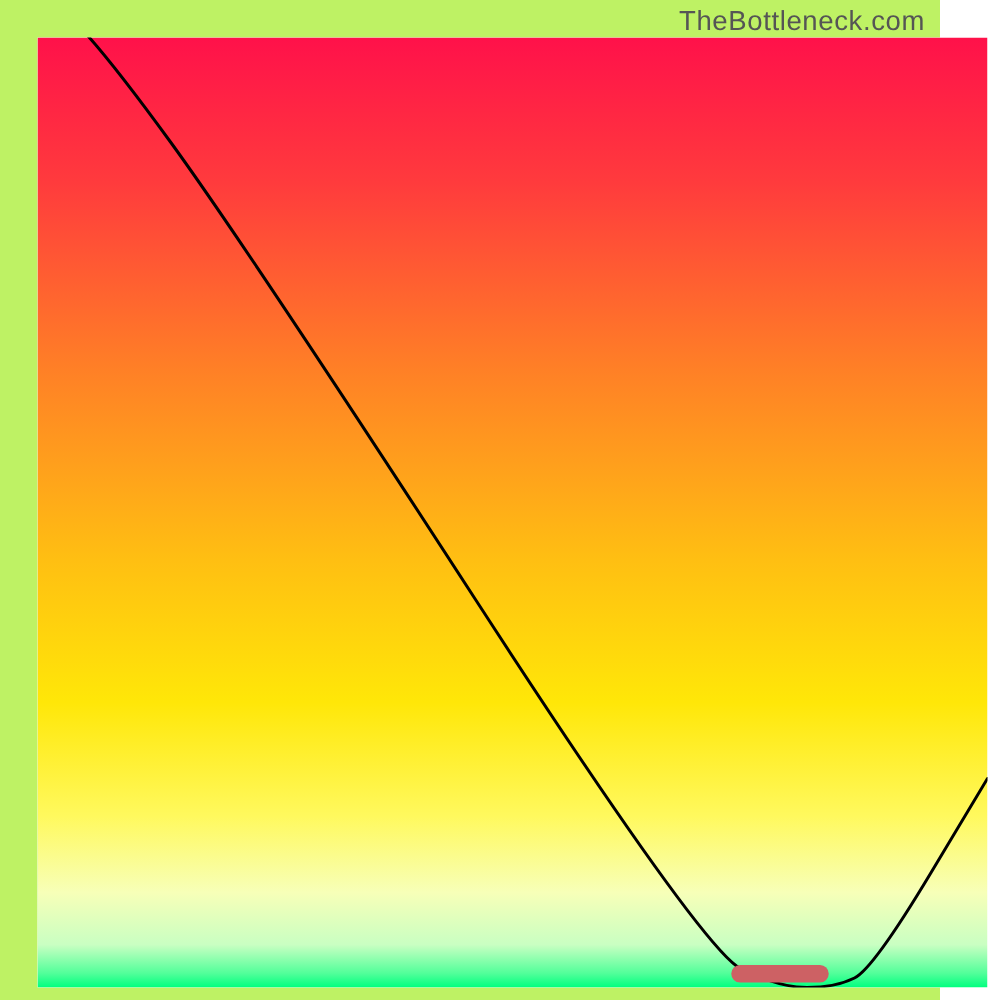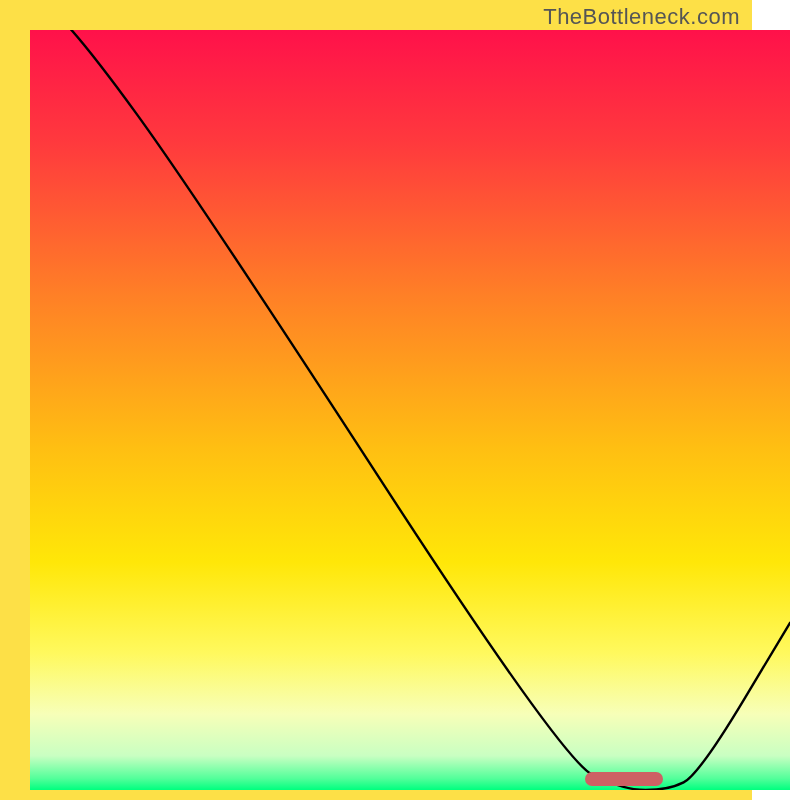--- a/index.html
+++ b/index.html
@@ -8,21 +8,21 @@
     width: 800px;
     height: 800px;
     background: #ffffff;
     font-family: Arial, Helvetica, sans-serif;
     overflow: hidden;
   }
   .frame {
     position: relative;
     width: 752px;
     height: 800px;
-    background: #fde047;
+    background: #bef264;
     box-sizing: border-box;
   }
   .watermark {
     position: absolute;
     top: 4px;
     right: 12px;
     color: #555555;
     font-size: 22px;
     font-weight: 500;
     letter-spacing: 0.5px;

